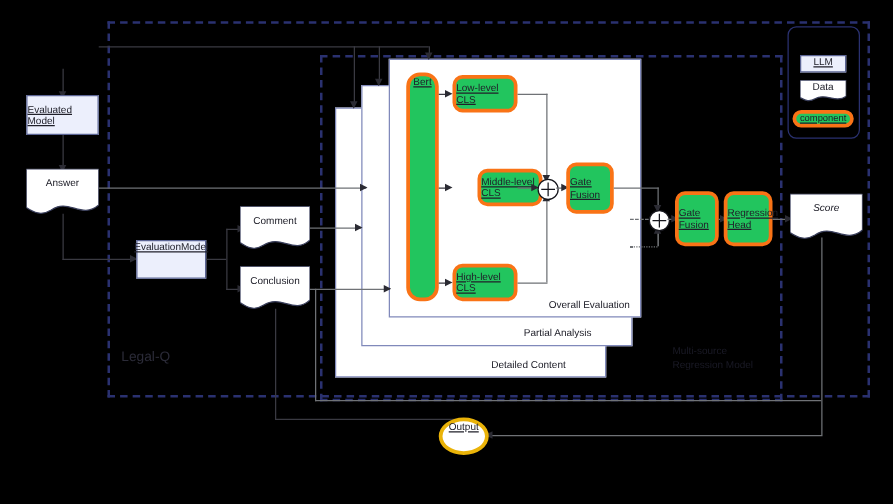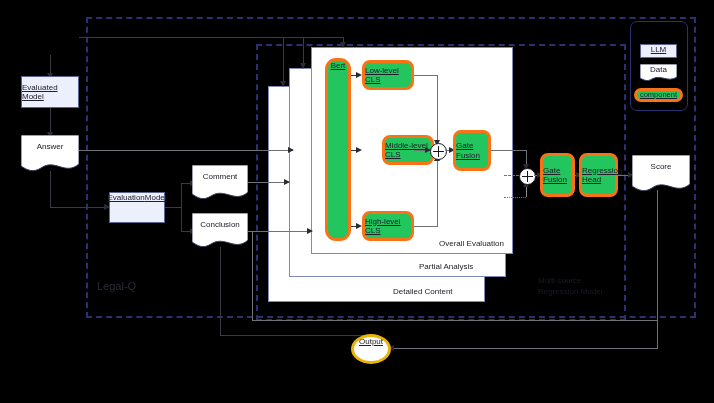--- a/index.html
+++ b/index.html
@@ -206,21 +206,21 @@
   <div class="arrow ar-r" style="left:576px;top:171.5px;"></div>
 
   <div class="node comp" style="left:579px;top:153px;width:39px;height:44px;flex-direction:column;font-size:8px;">
     <div>Regression</div>
     <div>Head</div>
   </div>
 
   <div class="ln lnh" style="left:618px;top:175px;width:15px;"></div>
   <div class="arrow ar-r" style="left:628px;top:171.5px;"></div>
 
-  <div class="doc" style="left:632px;top:155px;width:58px;height:38px;">
+  <div class="doc" style="left:632px;top:155px;width:58px;height:38px;font-style:italic;">
     <svg width="58" height="38" viewBox="0 0 58 38">
       <path d="M0,0 H58 V29 C44,41 34,23 20,33 C12,38 6,35 0,31 Z" fill="#ffffff" stroke="#3a3f5c" stroke-width="1"></path>
     </svg>
     <span style="font-size:8px;top:7px;">Score</span>
   </div>
 
   <div class="ln lnv" style="left:657px;top:190px;height:158px;"></div>
   <div class="ln lnh" style="left:388px;top:348px;width:270px;"></div>
   <div class="arrow" style="left:388px;top:344.5px;border-top:3.5px solid transparent;border-bottom:3.5px solid transparent;border-right:6px solid #2b2b33;"></div>
 

